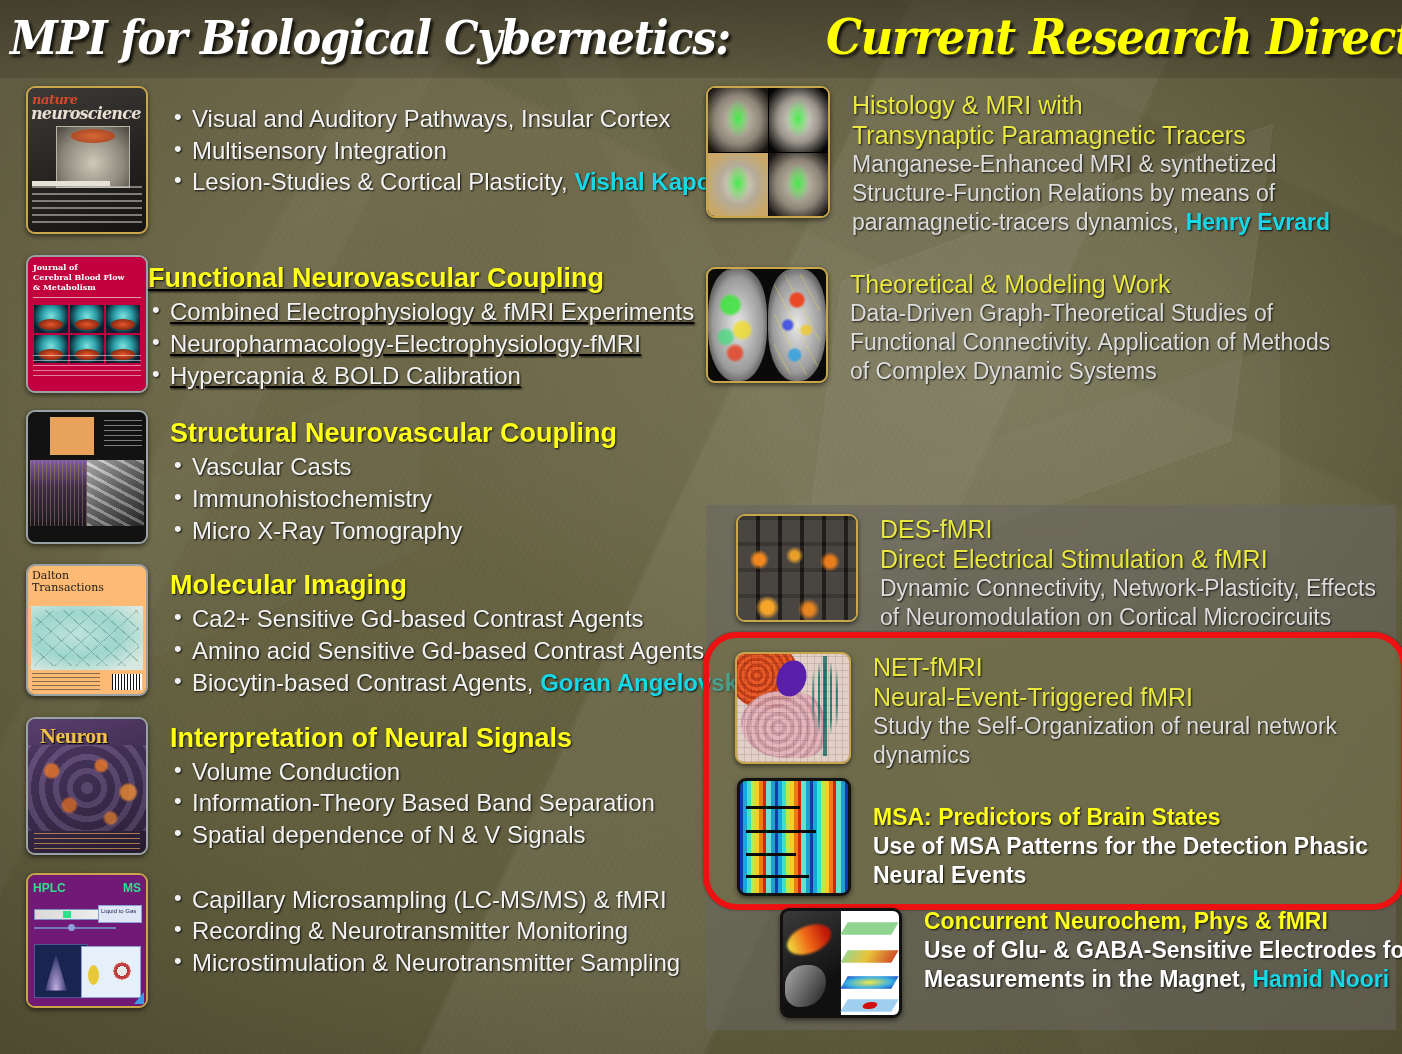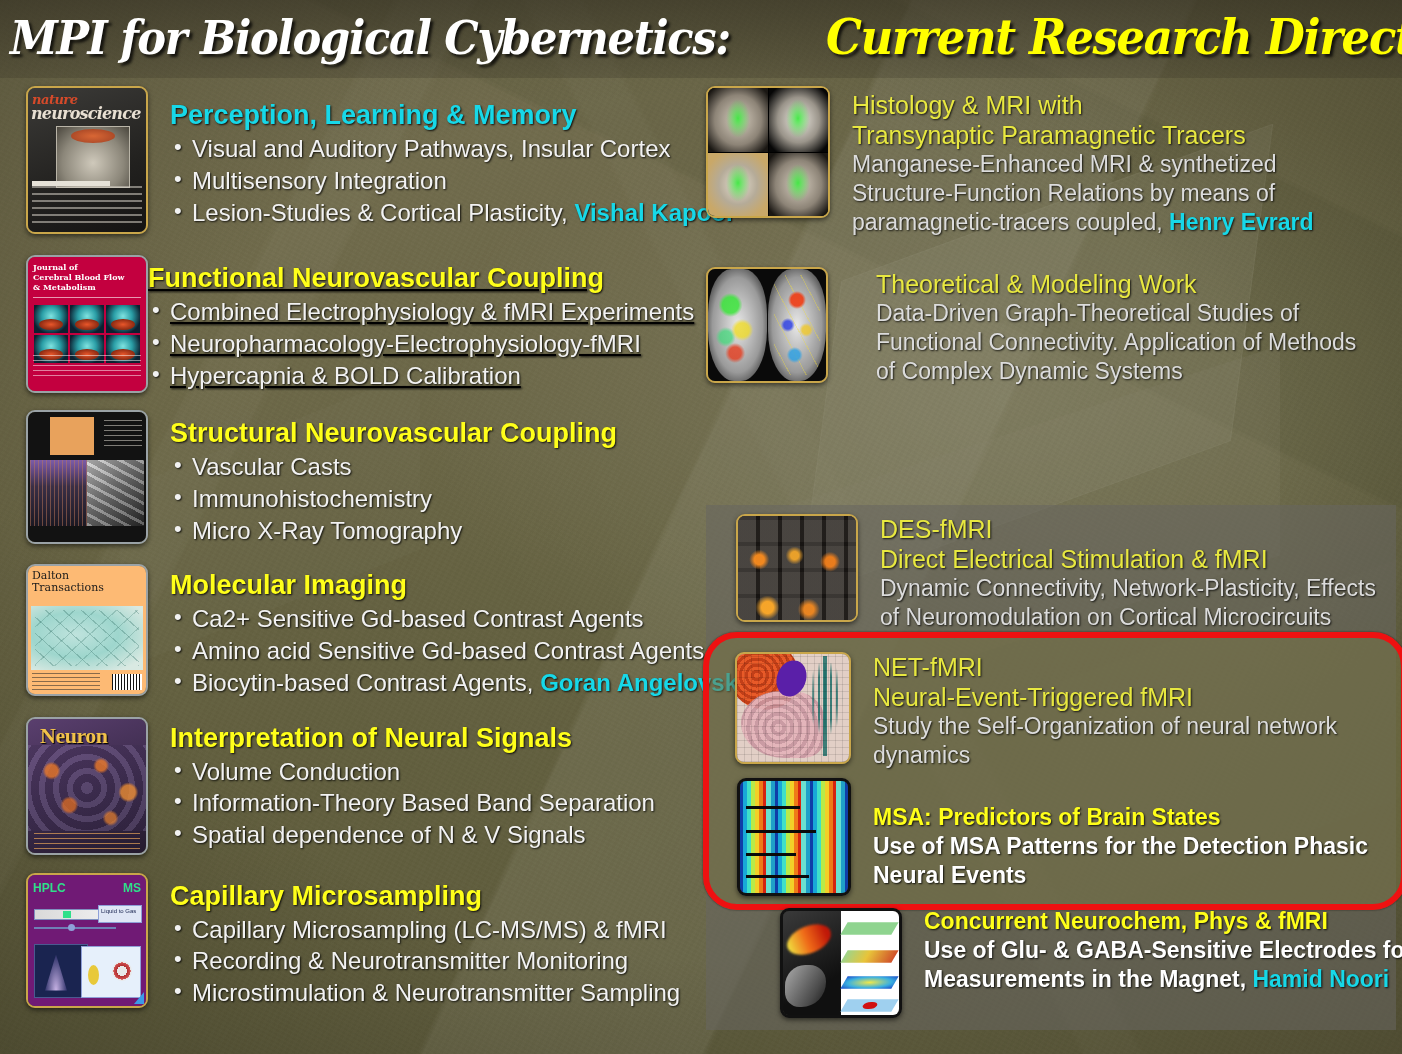--- a/index.html
+++ b/index.html
@@ -336,21 +336,20 @@
       <div class="thumb gold" style="width:118px;height:144px;">
         <div class="tn tn-nn">
           <div class="nn-t1">nature</div>
           <div class="nn-t2">neuroscience</div>
           <div class="nn-img"></div>
           <div class="nn-cap2"></div>
           <div class="nn-cap"></div>
         </div>
       </div>
       <div class="body" style="padding-left:22px;padding-top:14px;">
-        <div class="h-cyan">Perception, Learning &amp; Memory</div>
         <ul class="bul">
           <li><span>Visual and Auditory Pathways, Insular Cortex</span></li>
           <li><span>Multisensory Integration</span></li>
           <li><span>Lesion-Studies &amp; Cortical Plasticity,</span> <span class="person">Vishal Kapoor</span></li>
         </ul>
       </div>
     </div>
 
     <div class="entry" style="margin-bottom:17px;">
       <div class="thumb grey" style="width:118px;height:134px;">
@@ -450,21 +449,20 @@
           <div class="hp-ax"></div>
           <div class="hp-box">
               <span>Liquid to Gas</span>
             </div>
           <div class="hp-peak"></div>
           <div class="hp-det"></div>
           <div class="hp-arrow"></div>
         </div>
       </div>
       <div class="body" style="padding-left:22px;padding-top:8px;">
-        <div class="h-yellow">Capillary Microsampling</div>
         <ul class="bul">
           <li><span>Capillary Microsampling (LC-MS/MS) &amp; fMRI</span></li>
           <li><span>Recording &amp; Neurotransmitter Monitoring</span></li>
           <li><span>Microstimulation &amp; Neurotransmitter Sampling</span></li>
         </ul>
       </div>
     </div>
 
   </div>
 
@@ -477,32 +475,32 @@
           <div class="q2"></div>
           <div class="q3"></div>
           <div class="q4"></div>
         </div>
       </div>
       <div class="body" style="padding-left:22px;padding-top:4px;">
         <div class="h-yellow-lt">Histology &amp; MRI with</div>
         <div class="h-yellow-lt">Transynaptic Paramagnetic Tracers</div>
         <div class="desc">Manganese-Enhanced MRI &amp; synthetized</div>
         <div class="desc">Structure-Function  Relations by means of</div>
-        <div class="desc"><span>paramagnetic-tracers coupled,</span> <span class="person">Henry Evrard</span></div>
+        <div class="desc"><span>paramagnetic-tracers dynamics,</span> <span class="person">Henry Evrard</span></div>
       </div>
     </div>
 
     <div class="entry">
       <div class="thumb gold" style="width:118px;height:112px;">
         <div class="tn tn-theo">
           <div class="b b1"></div>
           <div class="b b2"></div>
         </div>
       </div>
-      <div class="body" style="padding-left:22px;padding-top:2px;margin-left:26px;">
+      <div class="body" style="padding-left:22px;padding-top:2px;">
         <div class="h-yellow-lt">Theoretical &amp; Modeling Work</div>
         <div class="desc">Data-Driven Graph-Theoretical Studies of</div>
         <div class="desc">Functional Connectivity.  Application of Methods</div>
         <div class="desc">of Complex Dynamic Systems</div>
       </div>
     </div>
 
   </div>
 
   <div class="entry" style="position:absolute;left:736px;top:514px;width:660px;">

